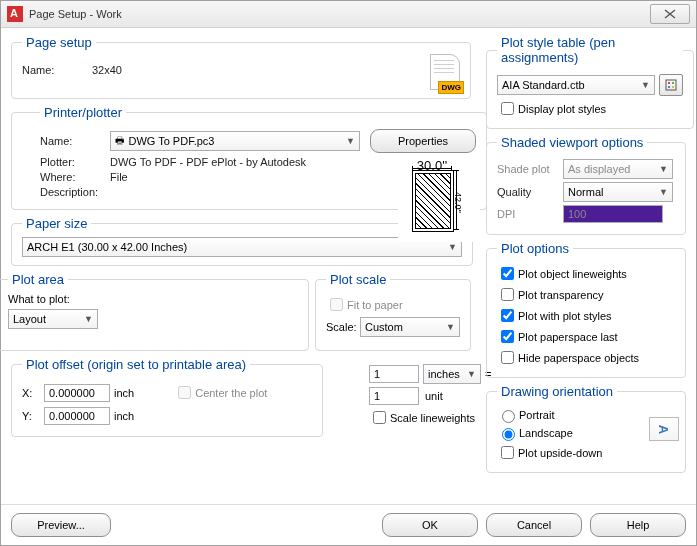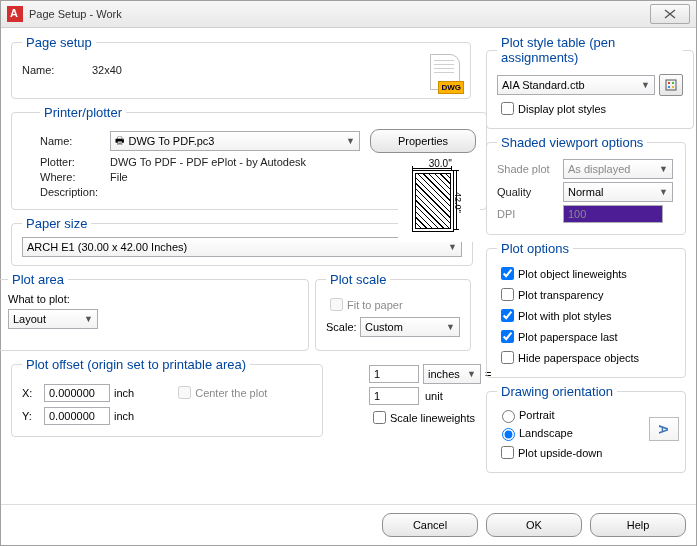--- a/index.html
+++ b/index.html
@@ -147,21 +147,21 @@
 }
 .sheet {
   position: absolute; left: 14px; top: 14px; width: 40px; height: 60px;
   border: 1px solid #000;
 }
 .sheet-inner {
   position: absolute; left: 17px; top: 17px; width: 34px; height: 54px;
   border: 1px solid #000;
   background: repeating-linear-gradient(45deg,#fff,#fff 3px,#000 3px,#000 4px);
 }
-.dim-h { position: absolute; left: 14px; top: 2px; width: 40px; font-size: 10px; text-align:right; }
+.dim-h { position: absolute; left: 14px; top: 2px; width: 40px; font-size: 13px; text-align:center; }
 .dim-h-line { position: absolute; left: 14px; top: 12px; width: 40px; height: 1px; background:#000; }
 .dim-h-line::before,.dim-h-line::after { content:""; position:absolute; top:-2px; width:1px; height:5px; background:#000; }
 .dim-h-line::before{left:0}.dim-h-line::after{right:0}
 .dim-v-line { position: absolute; left: 58px; top: 14px; width: 1px; height: 60px; background:#000; }
 .dim-v-line::before,.dim-v-line::after { content:""; position:absolute; left:-2px; width:5px; height:1px; background:#000; }
 .dim-v-line::before{top:0}.dim-v-line::after{bottom:0}
 .dim-v-text { position: absolute; left: 65px; top: 36px; transform: rotate(90deg); transform-origin:left top; font-size:9px; }
 .footer {
   position: absolute; left: 0; right: 0; bottom: 0; height: 40px;
   border-top: 1px solid #ddd;
@@ -417,25 +417,28 @@
             <span>Plot upside-down</span>
           </div>
         <div class="orient-icon">
             <span>A</span>
           </div>
       </fieldset>
     </div>
   </div>
 
   <div class="footer">
+    <div class="btn" style="width:74px;">
+      <span>Preview...</span>
+    </div>
     <div class="right">
       <div class="btn" style="width:70px;">
+          <span>OK</span>
+        </div>
+      <div class="btn" style="width:70px;">
           <span>Cancel</span>
-        </div>
-      <div class="btn" style="width:70px;">
-          <span>OK</span>
         </div>
       <div class="btn" style="width:70px;">
           <span>Help</span>
         </div>
     </div>
   </div>
 </div>
 
 </body></html>

